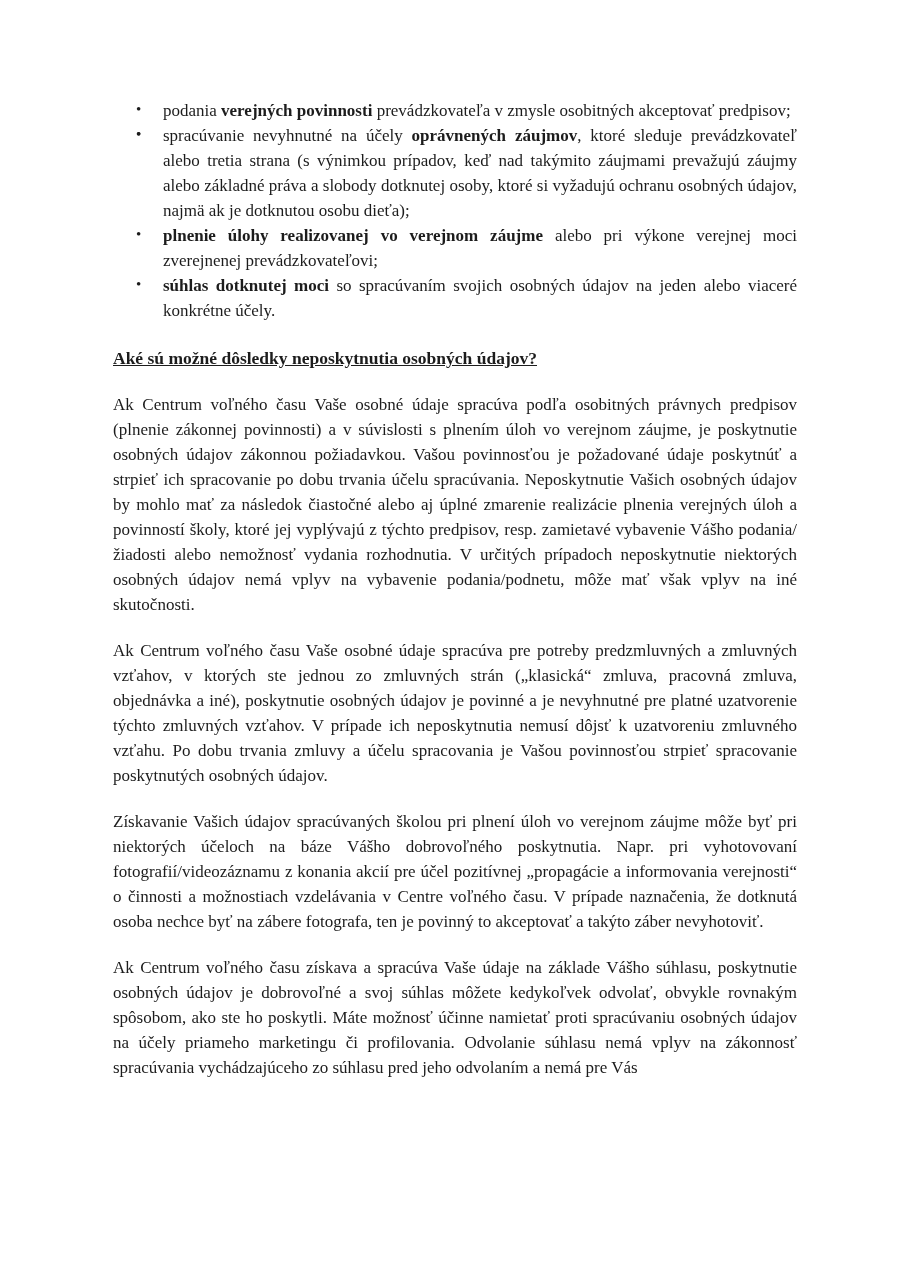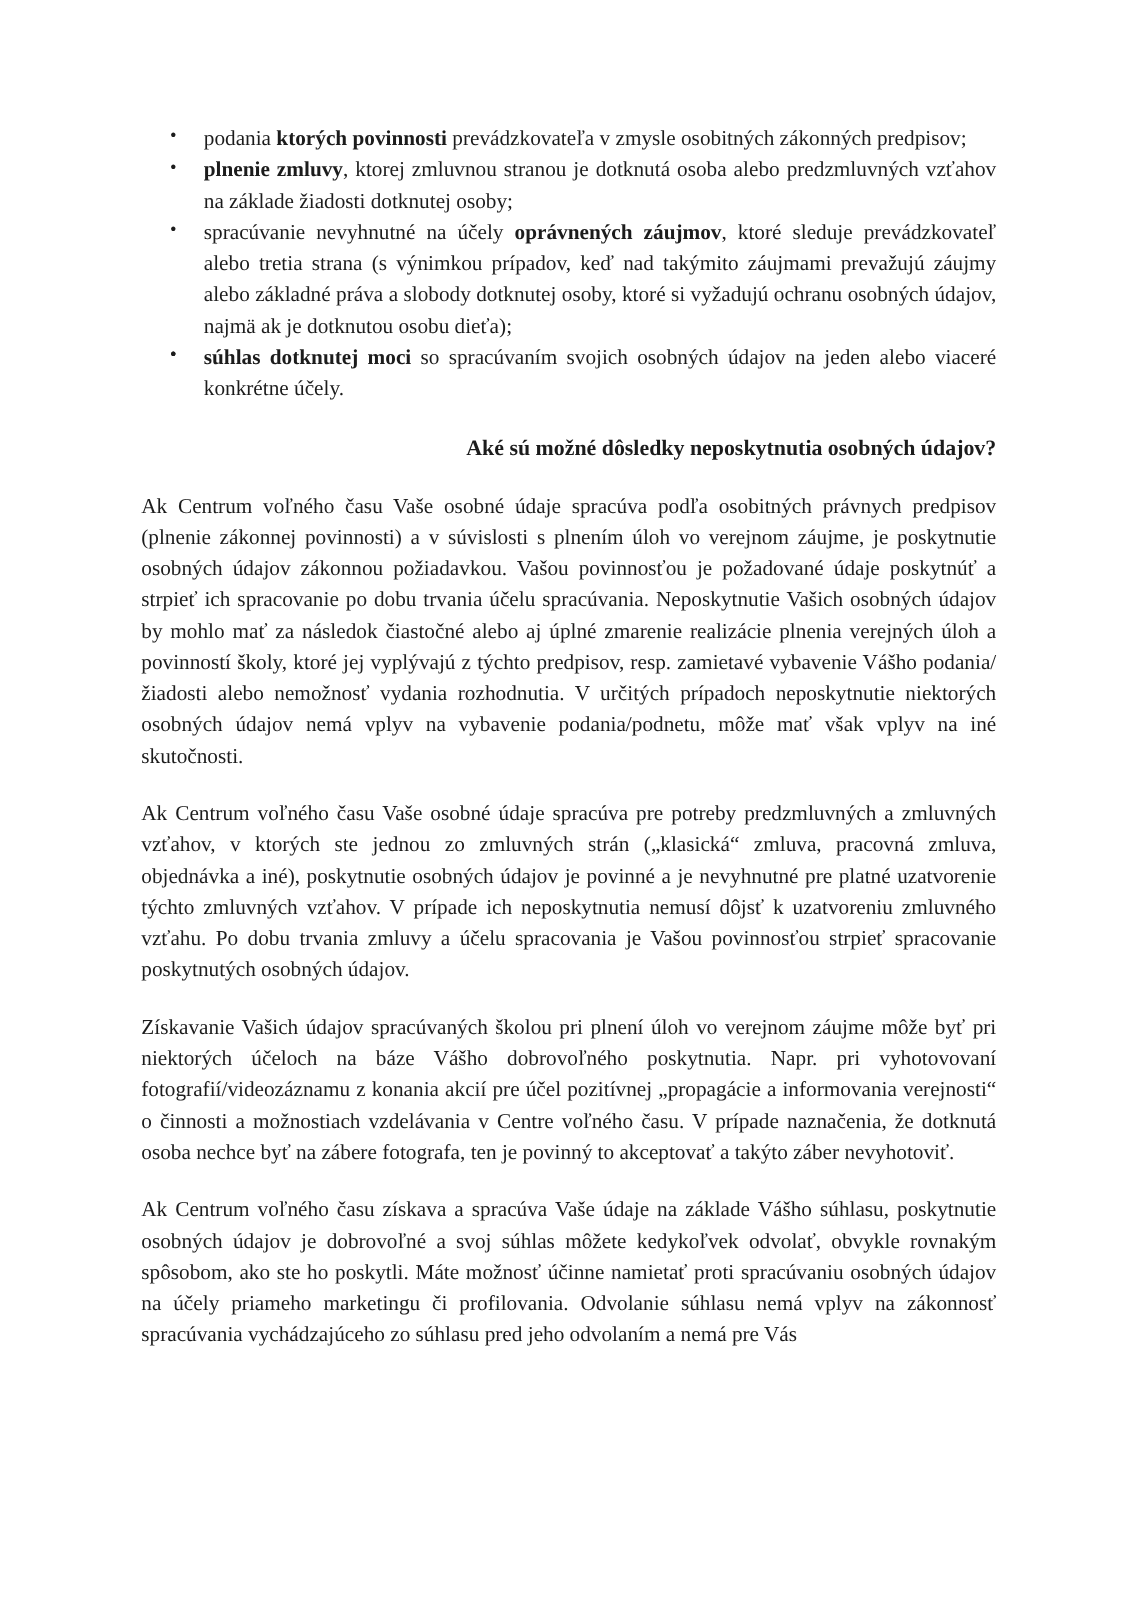--- a/index.html
+++ b/index.html
@@ -39,39 +39,40 @@
     position: absolute;
     left: 23px;
     top: -1px;
     font-size: 15px;
     text-align: left;
   }
   strong { font-weight: bold; }
   h2.section-heading {
     font-size: 17.5px;
     font-weight: bold;
-    text-align: right;
+    text-align: left;
     margin: 23px 0 21px 0;
     line-height: 25px;
+    text-decoration: underline;
   }
   p.para {
     margin: 0 0 21px 0;
   }
   p.para:last-child { margin-bottom: 0; }
 </style>
 </head>
 <body>
 
 <div class="page" style="background: rgb(255, 255, 255); color: rgb(28, 28, 28);">
   <div class="content">
     <ul class="bullet-list">
-        <li class="bullet-item"><span class="marker">•</span><span><span>podania </span><strong>ktorých povinnosti</strong><span> prevádzkovateľa v zmysle osobitných zákonných predpisov;</span></span></li>
-        <li class="bullet-item"><span class="marker">•</span><span><strong>plnenie zmluvy</strong><span>, ktorej zmluvnou stranou je dotknutá osoba alebo predzmluvných vzťahov na základe žiadosti dotknutej osoby;</span></span></li>
+        <li class="bullet-item"><span class="marker">•</span><span><span>podania </span><strong>verejných povinnosti</strong><span> prevádzkovateľa v zmysle osobitných akceptovať predpisov;</span></span></li>
+        <li class="bullet-item"><span class="marker">•</span></li>
         <li class="bullet-item"><span class="marker">•</span><span><span>spracúvanie nevyhnutné na účely </span><strong>oprávnených záujmov</strong><span>, ktoré sleduje prevádzkovateľ alebo tretia strana (s výnimkou prípadov, keď nad takýmito záujmami prevažujú záujmy alebo základné práva a slobody dotknutej osoby, ktoré si vyžadujú ochranu osobných údajov, najmä ak je dotknutou osobu dieťa);</span></span></li>
-        <li class="bullet-item"><span class="marker">•</span></li>
+        <li class="bullet-item"><span class="marker">•</span><span><strong>plnenie úlohy realizovanej vo verejnom záujme</strong><span> alebo pri výkone verejnej moci zverejnenej prevádzkovateľovi;</span></span></li>
         <li class="bullet-item"><span class="marker">•</span><span><strong>súhlas dotknutej moci</strong><span> so spracúvaním svojich osobných údajov na jeden alebo viaceré konkrétne účely.</span></span></li>
       </ul>
     <h2 class="section-heading">Aké sú možné dôsledky neposkytnutia osobných údajov?</h2>
     <div>
         <p class="para">Ak Centrum voľného času Vaše osobné údaje spracúva podľa osobitných právnych predpisov (plnenie zákonnej povinnosti) a v súvislosti s plnením úloh vo verejnom záujme, je poskytnutie osobných údajov zákonnou požiadavkou. Vašou povinnosťou je požadované údaje poskytnúť a strpieť ich spracovanie po dobu trvania účelu spracúvania. Neposkytnutie Vašich osobných údajov by mohlo mať za následok čiastočné alebo aj úplné zmarenie realizácie plnenia verejných úloh a povinností školy, ktoré jej vyplývajú z týchto predpisov, resp. zamietavé vybavenie Vášho podania/žiadosti alebo nemožnosť vydania rozhodnutia. V určitých prípadoch neposkytnutie niektorých osobných údajov nemá vplyv na vybavenie podania/podnetu, môže mať však vplyv na iné skutočnosti.</p>
         <p class="para">Ak Centrum voľného času Vaše osobné údaje spracúva pre potreby predzmluvných a zmluvných vzťahov, v ktorých ste jednou zo zmluvných strán („klasická“ zmluva, pracovná zmluva, objednávka a iné), poskytnutie osobných údajov je povinné a je nevyhnutné pre platné uzatvorenie týchto zmluvných vzťahov. V prípade ich neposkytnutia nemusí dôjsť k uzatvoreniu zmluvného vzťahu. Po dobu trvania zmluvy a účelu spracovania je Vašou povinnosťou strpieť spracovanie poskytnutých osobných údajov.</p>
         <p class="para">Získavanie Vašich údajov spracúvaných školou pri plnení úloh vo verejnom záujme môže byť pri niektorých účeloch na báze Vášho dobrovoľného poskytnutia. Napr. pri vyhotovovaní fotografií/videozáznamu z konania akcií pre účel pozitívnej „propagácie a informovania verejnosti“ o činnosti a možnostiach vzdelávania v Centre voľného času. V prípade naznačenia, že dotknutá osoba nechce byť na zábere fotografa, ten je povinný to akceptovať a takýto záber nevyhotoviť.</p>
         <p class="para">Ak Centrum voľného času získava a spracúva Vaše údaje na základe Vášho súhlasu, poskytnutie osobných údajov je dobrovoľné a svoj súhlas môžete kedykoľvek odvolať, obvykle rovnakým spôsobom, ako ste ho poskytli. Máte možnosť účinne namietať proti spracúvaniu osobných údajov na účely priameho marketingu či profilovania. Odvolanie súhlasu nemá vplyv na zákonnosť spracúvania vychádzajúceho zo súhlasu pred jeho odvolaním a nemá pre Vás</p>
       </div>
   </div>

